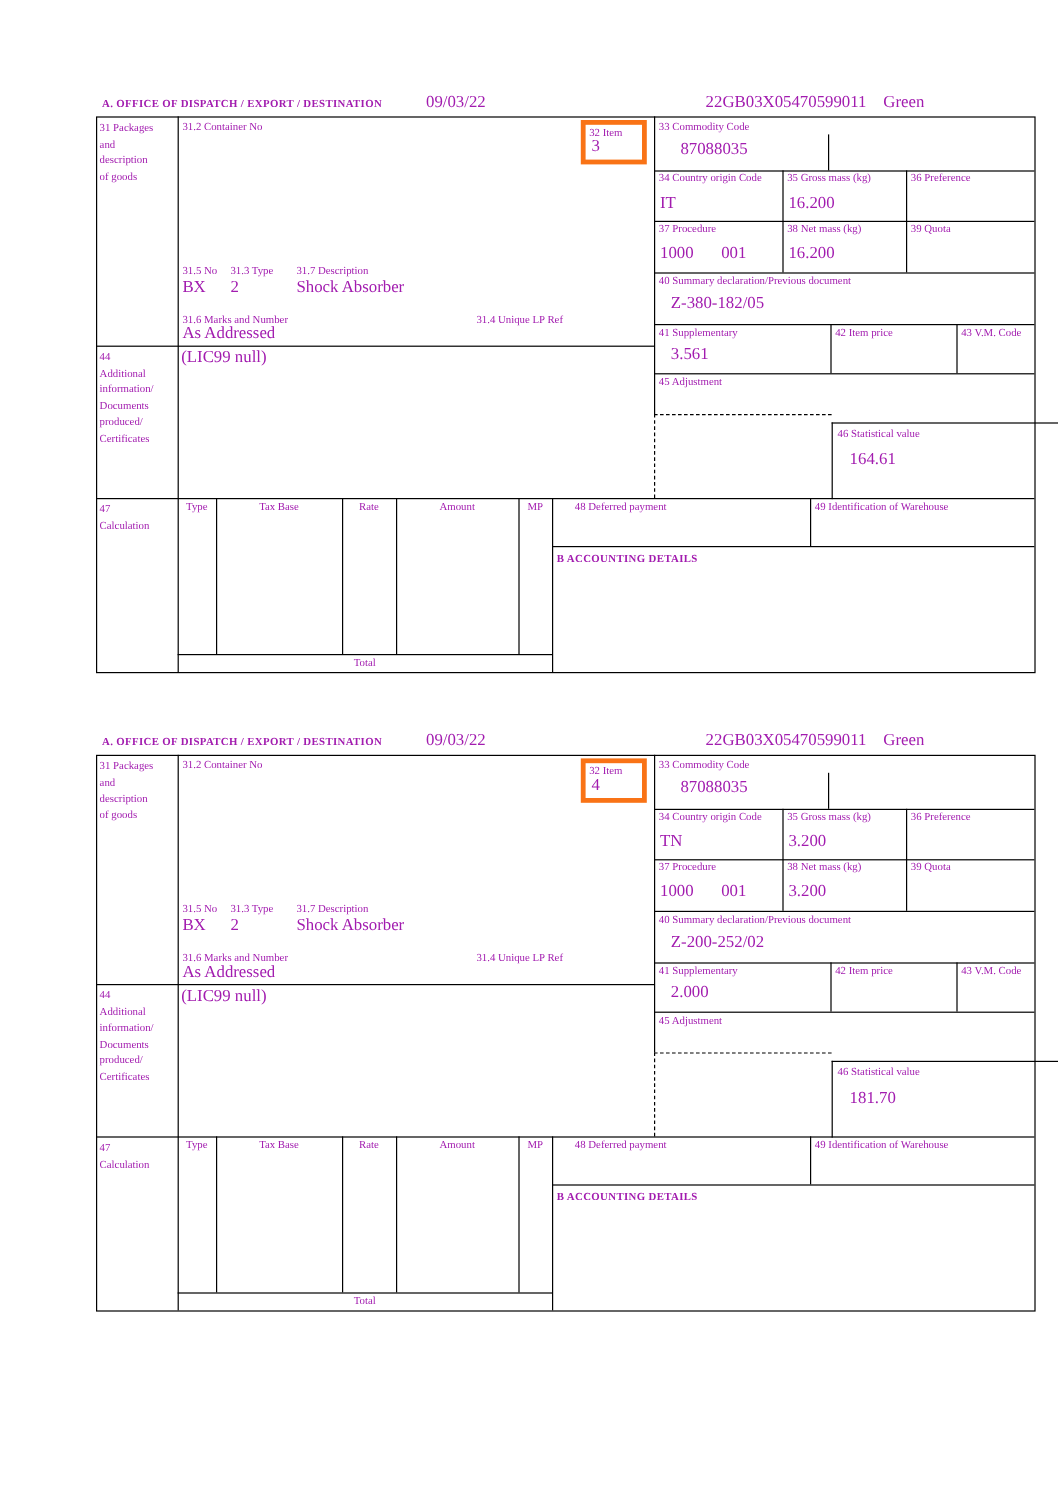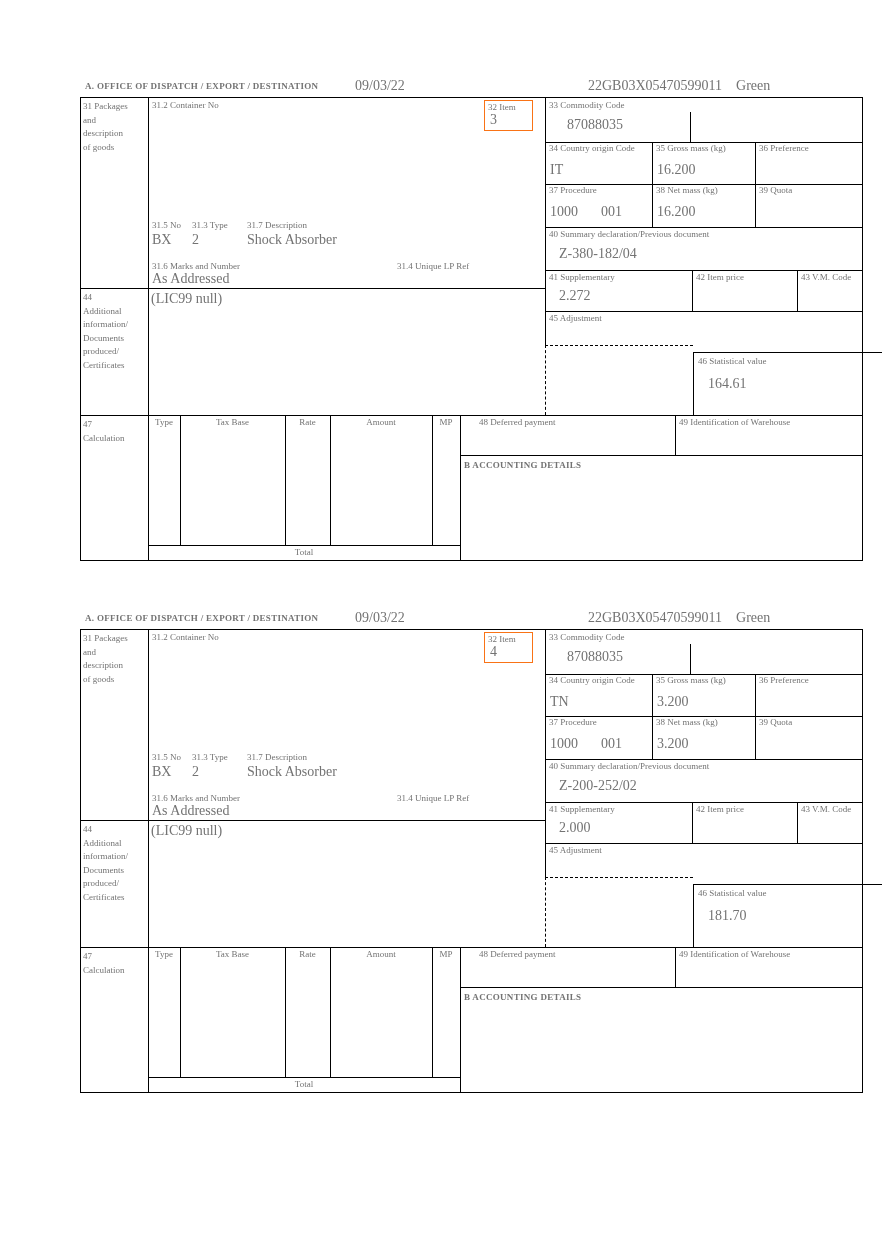--- a/index.html
+++ b/index.html
@@ -1,17 +1,17 @@
 <!DOCTYPE html>
 <html><head>
 <meta charset="utf-8">
 <style>
   html,body{margin:0;padding:0;background:#fff;}
   #page{position:relative;width:882px;height:1250px;background:#fff;overflow:hidden;
-        font-family:"Liberation Serif", serif;color:#737373;}
+        font-family:"Liberation Serif", serif;color:#a21caf;}
   .section{position:absolute;left:80px;width:783px;height:481px;}
   #page .section:nth-of-type(1){top:80px;}
   #page .section:nth-of-type(2){top:612px;}
 
   
   .hdr-title{position:absolute;left:5px;top:1px;font-size:9px;font-weight:bold;letter-spacing:.3px;white-space:nowrap;}
   .hdr-date{position:absolute;left:275px;top:-2px;font-size:14px;white-space:nowrap;}
   .hdr-ref{position:absolute;left:508px;top:-2px;font-size:14px;white-space:nowrap;}
   .hdr-status{margin-left:14px;}
 
@@ -31,21 +31,21 @@
   .hl-r5{left:465px;top:231px;width:317px;}
   .hl-45dash{left:465px;top:265px;width:148px;}
   .vl-a{left:572px;top:62px;height:85px;}
   .vl-b{left:675px;top:62px;height:85px;}
   .vl-c{left:612px;top:190px;height:41px;}
   .vl-d{left:717px;top:190px;height:41px;}
   .vl-tick{left:610px;top:32px;height:30px;}
   .box46{position:absolute;left:613px;top:272px;width:169px;height:63px;border-top:1px solid #000;border-left:1px solid #000;padding-left:35px;}
   .hl-3144{left:0;top:208px;width:465px;}
   .hl-47row{left:0;top:335px;width:782px;}
-  .box32{position:absolute;left:404px;top:20px;width:47px;height:29px;border:1px solid #f97316;}
+  .box32{position:absolute;left:404px;top:20px;width:47px;height:29px;border:4px solid #f97316;}
   .vl-t1{left:100px;top:335px;height:130px;}
   .vl-t2{left:205px;top:335px;height:130px;}
   .vl-t3{left:250px;top:335px;height:130px;}
   .vl-t4{left:352px;top:335px;height:130px;}
   .vl-t5{left:380px;top:335px;height:145px;}
   .hl-total{left:68px;top:465px;width:312px;}
   .vl-48{left:595px;top:335px;height:40px;}
   .hl-48b{left:380px;top:375px;width:402px;}
 
   
@@ -158,25 +158,25 @@
     <div class="lbl lbl-36">36 Preference</div>
     <div class="val val-origin">IT</div>
     <div class="val val-gross">16.200</div>
     <div class="lbl lbl-37">37 Procedure</div>
     <div class="lbl lbl-38">38 Net mass (kg)</div>
     <div class="lbl lbl-39">39 Quota</div>
     <div class="val val-proc1">1000</div>
     <div class="val val-proc2">001</div>
     <div class="val val-net">16.200</div>
     <div class="lbl lbl-40">40 Summary declaration/Previous document</div>
-    <div class="val val-prevdoc">Z-380-182/04</div>
+    <div class="val val-prevdoc">Z-380-182/05</div>
     <div class="lbl lbl-41">41 Supplementary</div>
     <div class="lbl lbl-42">42 Item price</div>
     <div class="lbl lbl-43">43 V.M. Code</div>
-    <div class="val val-supp">2.272</div>
+    <div class="val val-supp">3.561</div>
     <div class="lbl lbl-45">45 Adjustment</div>
     <div class="box46">
       <div class="lbl-46">46 Statistical value</div>
       <div class="val-stat">164.61</div>
     </div>
 
     <div class="th th-type">Type</div>
     <div class="th th-taxbase">Tax Base</div>
     <div class="th th-rate">Rate</div>
     <div class="th th-amount">Amount</div>

